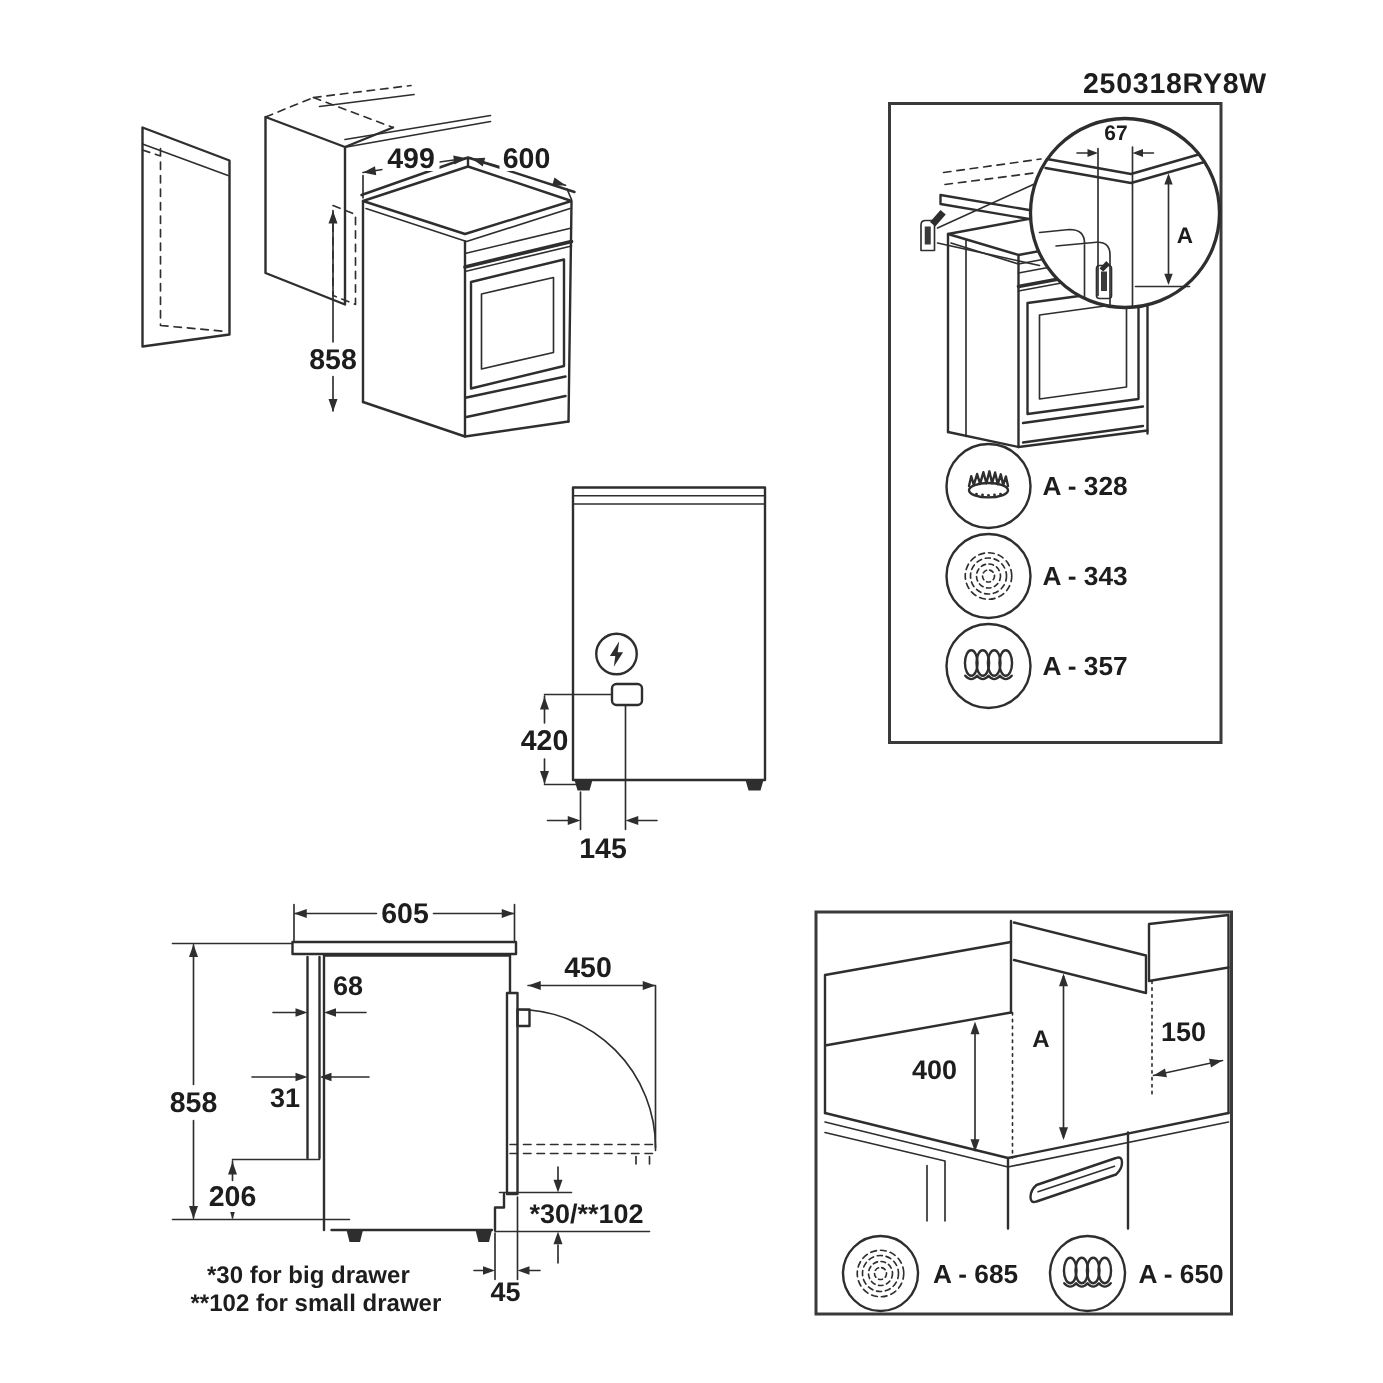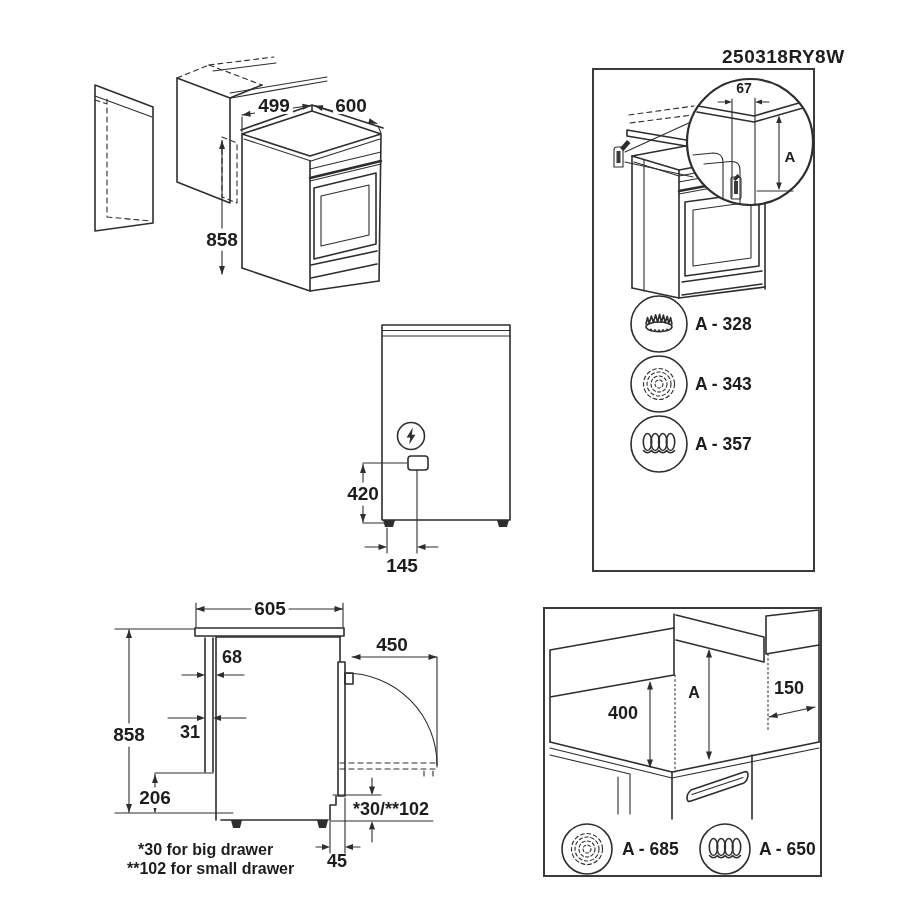--- a/index.html
+++ b/index.html
@@ -98,21 +98,21 @@
     </g>
     <g>
       <path class="ln thin" d="M172 94 L172 180 M172 203 L172 226"></path>
       <polygon class="arr" points="0,0 -8.5,-3 -8.5,3" transform="translate(172,92.5) rotate(-90)"></polygon>
       <polygon class="arr" points="0,0 -8.5,-3 -8.5,3" transform="translate(172,226.5) rotate(90)"></polygon>
       <rect class="wbg" x="155" y="181" width="34" height="21"></rect>
       <text class="t19" x="172" y="198" text-anchor="middle">858</text>
     </g>
   </svg>
 
-  <div class="panelbox" style="left:592px;top:68px;width:223px;height:504px">
+  <div class="panelbox" style="left:592px;top:68px;width:223px;height:428px">
     <svg width="219" height="408" viewBox="0 0 219 408">
       <g>
         <path class="ln thin dsh" d="M35 45 L100 36 M36 53 L98 45"></path>
         <path class="ln" d="M33 60 L92 70 M33 66 L92 76 M33 60 L33 66"></path>
       </g>
       <g>
         <path class="ln thin" d="M20 97 L20 80 Q20 77 23 77 L29 77 L29 97 Z"></path>
         <path class="arr" d="M26 78 L33 70 L36.5 73 L29.5 81 Z"></path>
         <rect x="22.5" y="81" width="4" height="12" fill="#3a3a3a"></rect>
       </g>

